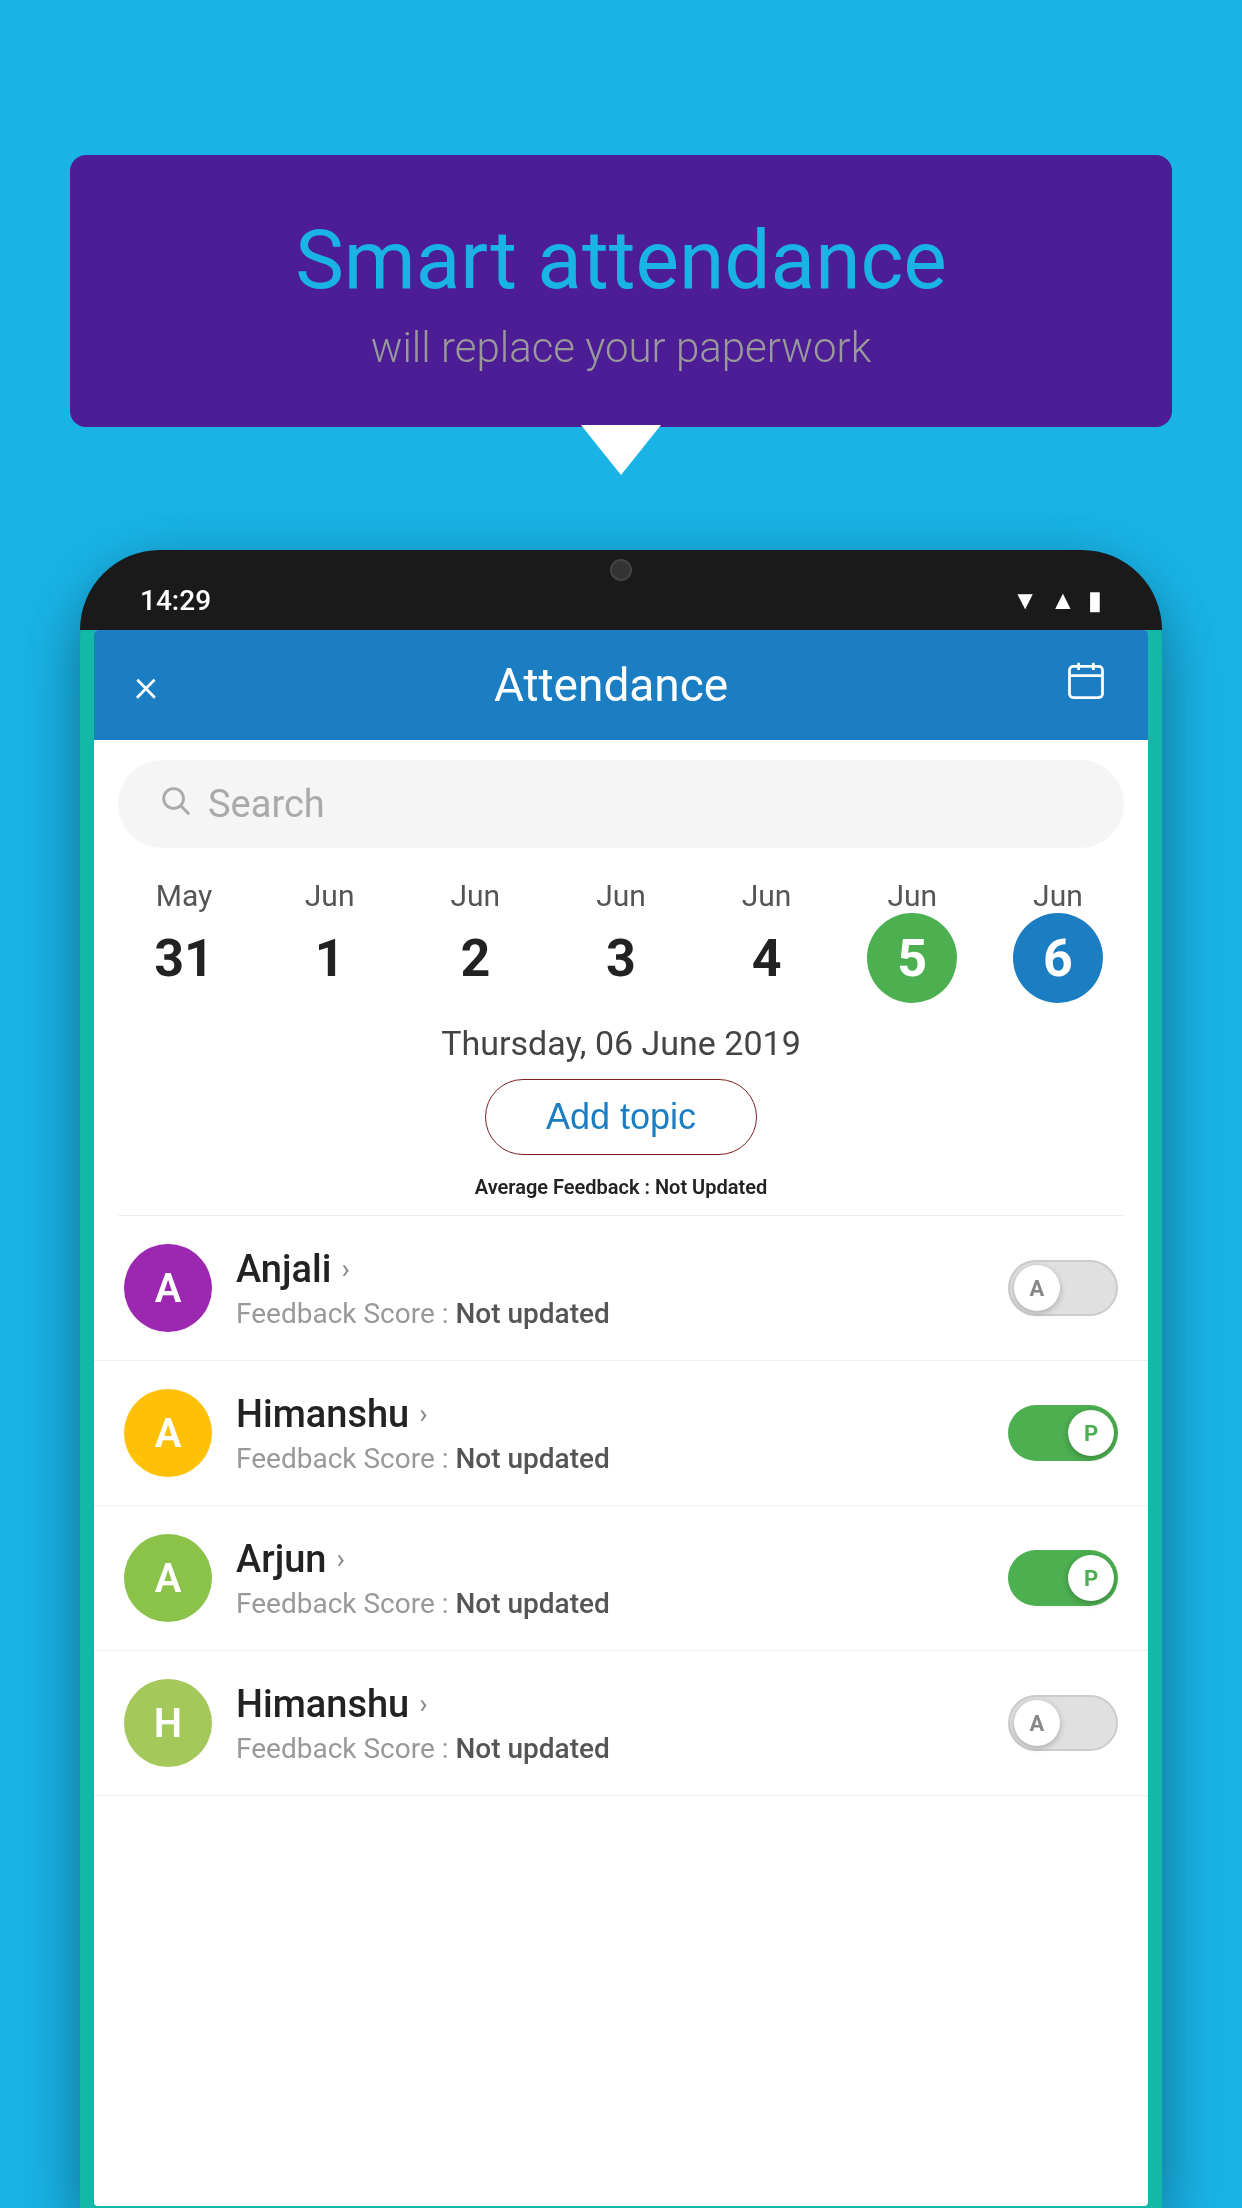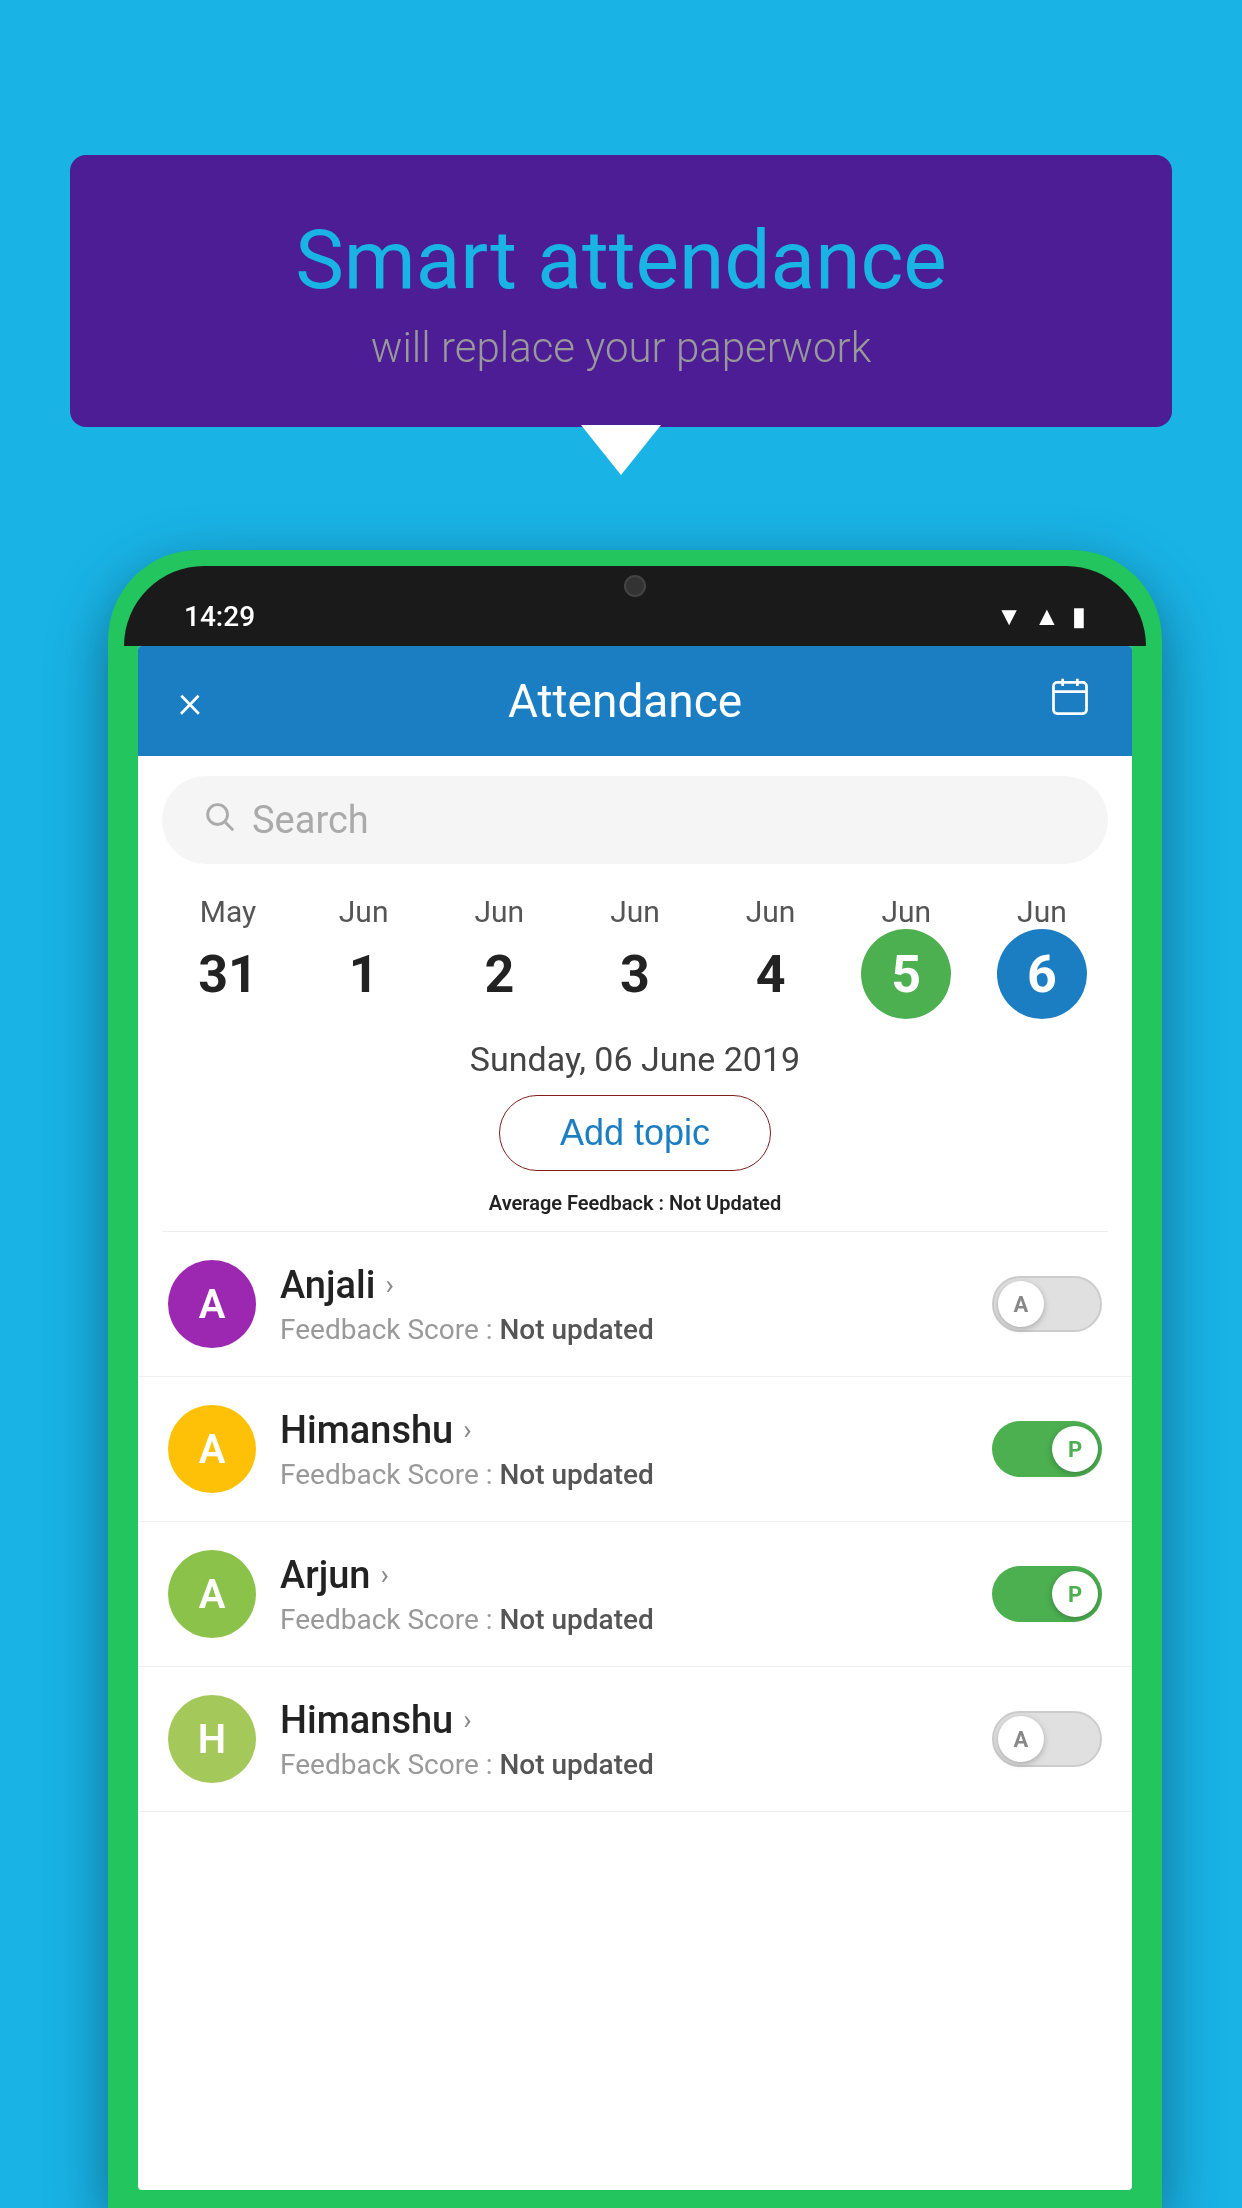--- a/index.html
+++ b/index.html
@@ -56,25 +56,24 @@
       font-weight: 300;
     }
 
     
     .phone-frame {
       position: absolute;
       top: 550px;
       left: 80px;
       right: 80px;
       bottom: 0;
-      background: #22c55e;
+      background: #14b8a6;
       border-radius: 90px 90px 0 0;
-      padding: 16px;
+      padding: 0;
       box-shadow: 0 20px 60px rgba(0,0,0,0.4);
-      margin-left: 28px;
     }
 
     
     .phone-top-bar {
       height: 80px;
       background: #1a1a1a;
       border-radius: 90px 90px 0 0;
       display: flex;
       align-items: center;
       justify-content: space-between;
@@ -430,21 +429,21 @@
       <div class="cal-day">
         <span class="cal-month">Jun</span>
         <span class="cal-date today">5</span>
       </div>
       <div class="cal-day">
         <span class="cal-month">Jun</span>
         <span class="cal-date selected">6</span>
       </div>
     </div>
 
-    <div class="date-label">Sunday, 06 June 2019</div>
+    <div class="date-label">Thursday, 06 June 2019</div>
 
     <button class="add-topic-btn">Add topic</button>
 
     <div class="avg-feedback">
       <span>Average Feedback :</span>
       <span>Not Updated</span>
     </div>
 
     <div class="divider"></div>
 

